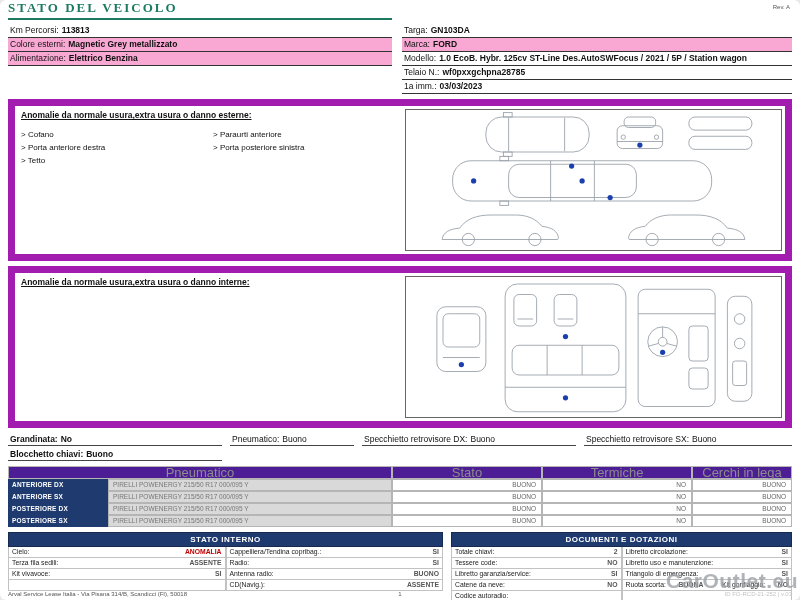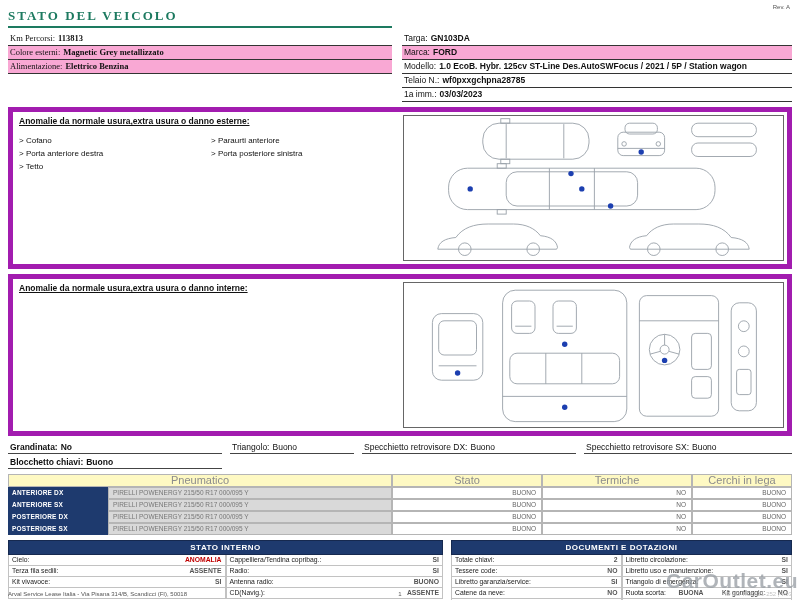--- a/index.html
+++ b/index.html
@@ -1,51 +1,51 @@
 <!DOCTYPE html>
 <html><head>
 <meta charset="utf-8">
 <style>
   html,body{margin:0;padding:0;background:#e8e8e8;}
   .page{position:relative;width:800px;height:600px;background:#ffffff;overflow:hidden;
-        font-family:"Liberation Sans",sans-serif;color:#111;box-sizing:border-box;padding:8px 8px;}
+        font-family:"Liberation Sans",sans-serif;color:#111;box-sizing:border-box;padding:0 8px;border-radius:6px;}
   
   .rev{position:absolute;top:4px;right:10px;font-size:6px;color:#555;}
   .title{color:#1d7a60;font-family:"Liberation Serif",serif;font-weight:bold;font-size:13px;letter-spacing:2px;}
   .title-rule{width:384px;height:2px;background:#1d7a60;margin-top:2px;}
   
   .info{display:flex;gap:10px;margin-top:4px;}
-  .info-col.left{width:384px;font-family:Liberation Serif, serif;}
+  .info-col.left{width:384px;}
   .info-col.right{flex:1;}
   .info-row{border-bottom:1px solid #333;padding:1px 2px;font-size:8.5px;line-height:11px;}
   .info-row .lbl{color:#111;}
   .info-row .val{font-weight:bold;margin-left:3px;}
   .shaded{background:#f9a8d4;}
   
-  .anomaly{position:relative;border:5px solid #a21caf;margin-top:5px;height:162px;box-sizing:border-box;}
+  .anomaly{position:relative;border:7px solid #a21caf;margin-top:5px;height:162px;box-sizing:border-box;}
   .anomaly-left{position:absolute;left:0;top:0;bottom:0;width:386px;padding:4px 6px;box-sizing:border-box;}
   .anomaly-title{font-size:8.5px;font-weight:bold;text-decoration:underline;}
   .anomaly-cols{display:flex;margin-top:8px;}
   .col1{width:192px;}
   .col2{flex:1;}
   .item{font-size:8px;line-height:13px;}
   .item::before{content:"> ";}
   .interior-box .col1 .item{max-width:118px;}
   .anomaly-right{position:absolute;left:390px;top:3px;right:3px;bottom:3px;border:1px solid #666;}
   .anomaly-right svg{width:100%;height:100%;}
   
   .summary-row{display:flex;margin-top:5px;font-size:8.5px;}
   .sum-cell{border-bottom:1px solid #444;padding:1px 2px;margin-right:8px;box-sizing:border-box;}
   .sum-cell .val{margin-left:3px;}
   .w1{width:214px;font-weight:bold;}.w2{width:124px;}.w3{width:214px;}.w4{flex:1;margin-right:0;}
   .summary-row.second{margin-top:2px;}
   
   .tires{display:grid;grid-template-columns:100px 284px 150px 150px 1fr;margin-top:5px;}
   .tires > div{border:1px solid #b5b5b5;box-sizing:border-box;}
-  .th{background:#fef9c3;color:#8c8c8c;text-align:center;font-size:11px;line-height:9px;padding:1px 0;}
+  .th{background:#4c1d95;color:#8c8c8c;text-align:center;font-size:13px;line-height:9px;padding:1px 0;}
   .span2{grid-column:1 / span 2;}
   .pos{background:#1e3a6e;border-color:#1e3a6e !important;color:#fff;font-weight:bold;font-size:6.5px;line-height:8px;padding:1px 3px;letter-spacing:.2px;}
   .tire{background:#d9d9d9;color:#777;font-size:6.5px;line-height:8px;padding:1px 4px;}
   .tval{text-align:right;color:#666;font-size:6.5px;line-height:8px;padding:1px 5px;}
   
   .bottom{display:flex;gap:8px;margin-top:5px;align-items:flex-start;}
   .panel.left{width:435px;}
   .panel.right{flex:1;}
   .panel-header{background:#1e3a6e;color:#fff;font-weight:bold;font-size:8px;letter-spacing:.5px;text-align:center;padding:2px 0;border:1px solid #16294f;}
   .pr{display:flex;}
@@ -193,21 +193,21 @@
         </g>
       </svg>
     </div>
   </div>
 
   <div class="summary-row">
     <div class="sum-cell w1">
       <span class="lbl">Grandinata:</span><span class="val">No</span>
     </div>
     <div class="sum-cell w2">
-      <span class="lbl">Triangolo:</span><span class="val">Buono</span>
+      <span class="lbl">Pneumatico:</span><span class="val">Buono</span>
     </div>
     <div class="sum-cell w3">
       <span class="lbl">Specchietto retrovisore DX:</span><span class="val">Buono</span>
     </div>
     <div class="sum-cell w4">
       <span class="lbl">Specchietto retrovisore SX:</span><span class="val">Buono</span>
     </div>
   </div>
   <div class="summary-row second">
     <div class="sum-cell w1">

